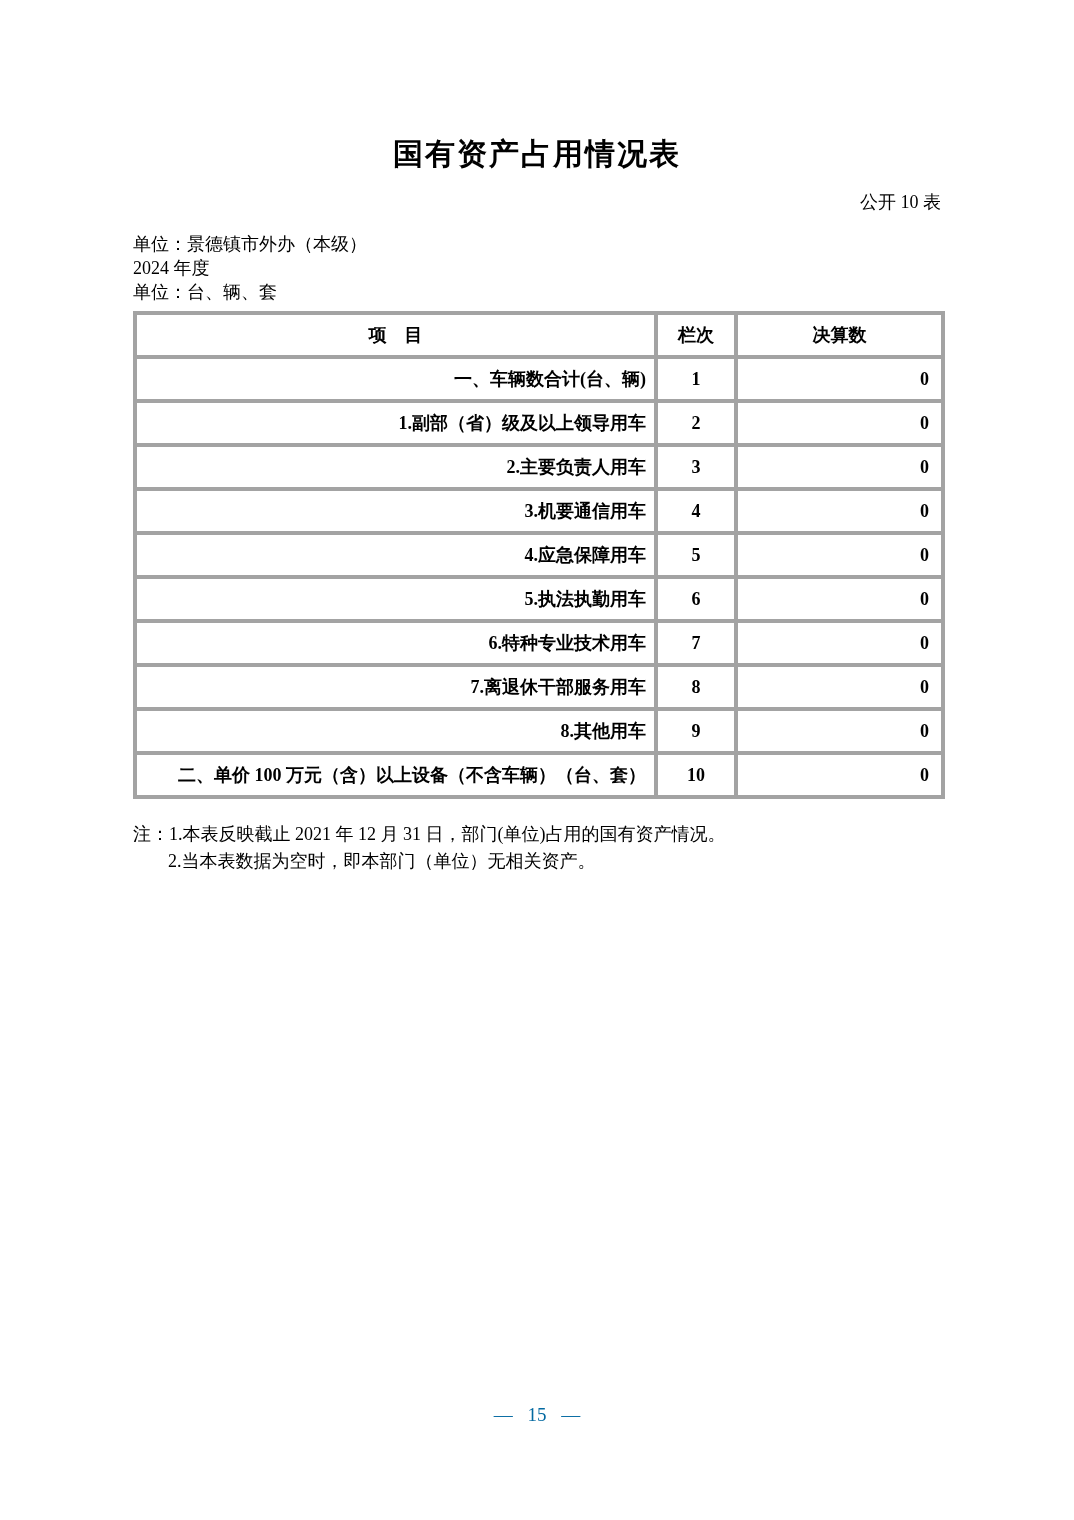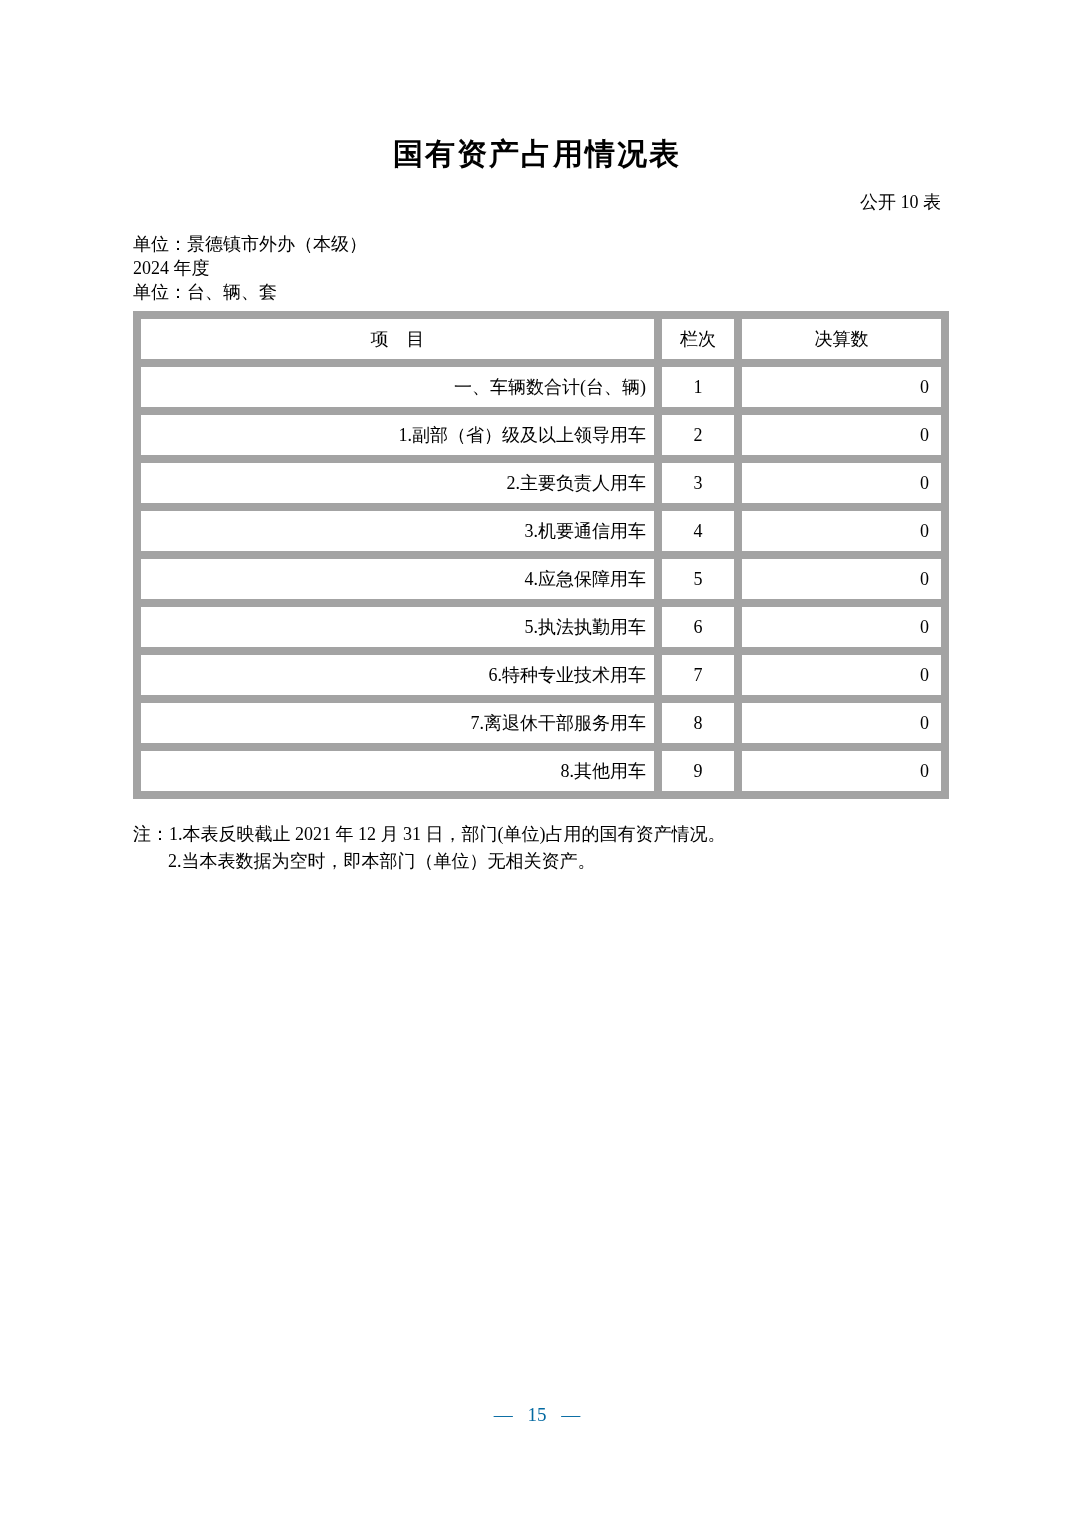--- a/index.html
+++ b/index.html
@@ -42,23 +42,23 @@
   }
   .info-left { width: 337px; }
   .info-year { flex: 1; text-align: left; }
   .info-right { text-align: right; }
   table.asset-table {
     width: 808px;
     border-collapse: collapse;
     table-layout: fixed;
   }
   .asset-table th, .asset-table td {
-    border: 8px solid #a3a3a3;
+    border: 4px solid #a3a3a3;
     font-size: 18px;
-    font-weight: normal;
+    font-weight: bold;
     padding: 8px;
     overflow: hidden;
     white-space: nowrap;
   }
   .asset-table th { height: 33px; text-align: center; }
   .asset-table td { height: 36px; }
   .asset-table td.item { text-align: right; padding-left: 6px; }
   .asset-table td.item.sub { padding-left: 34px; }
   .asset-table td.colno { text-align: center; }
   .asset-table td.val { text-align: right; padding-right: 12px; }
@@ -157,20 +157,25 @@
     <td class="colno">8</td>
     <td class="val">0</td>
   </tr>
 
   <tr>
     <td class="item sub">8.其他用车</td>
     <td class="colno">9</td>
     <td class="val">0</td>
   </tr>
 
+  <tr>
+    <td class="item">二、单价 100 万元（含）以上设备（不含车辆）（台、套）</td>
+    <td class="colno">10</td>
+    <td class="val">0</td>
+  </tr>
 </tbody>
     </table>
 
     <div class="notes">
       <div class="note-line1">注：1.本表反映截止 2021 年 12 月 31 日，部门(单位)占用的国有资产情况。</div>
       <div class="note-line2">2.当本表数据为空时，即本部门（单位）无相关资产。</div>
     </div>
 
   </div>
 

